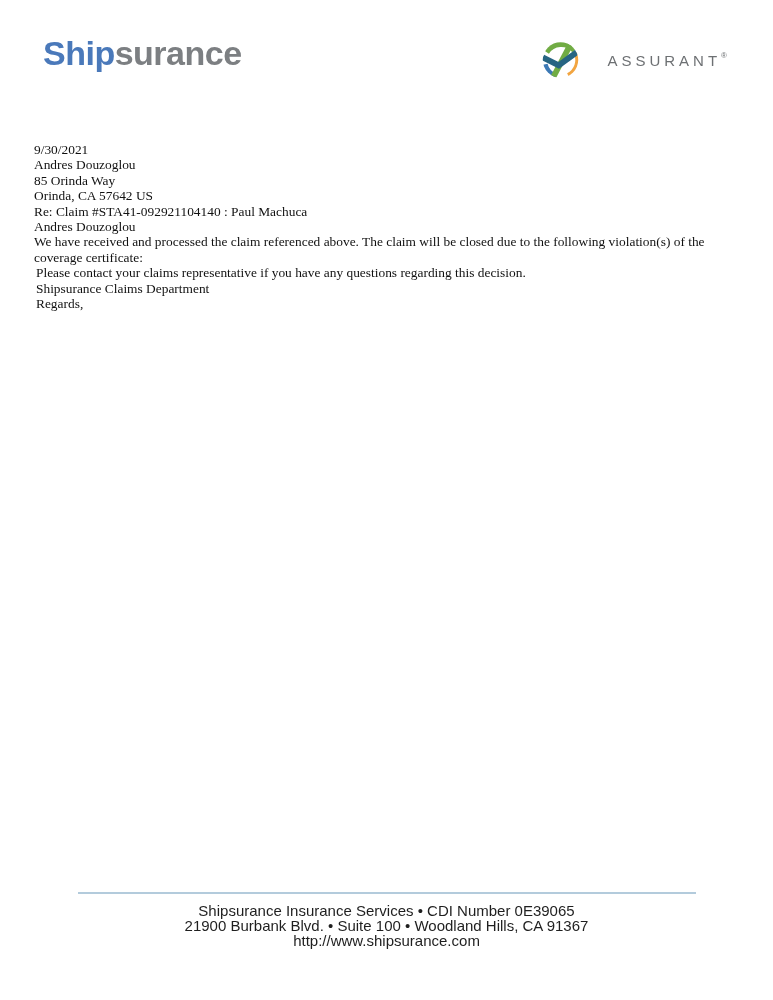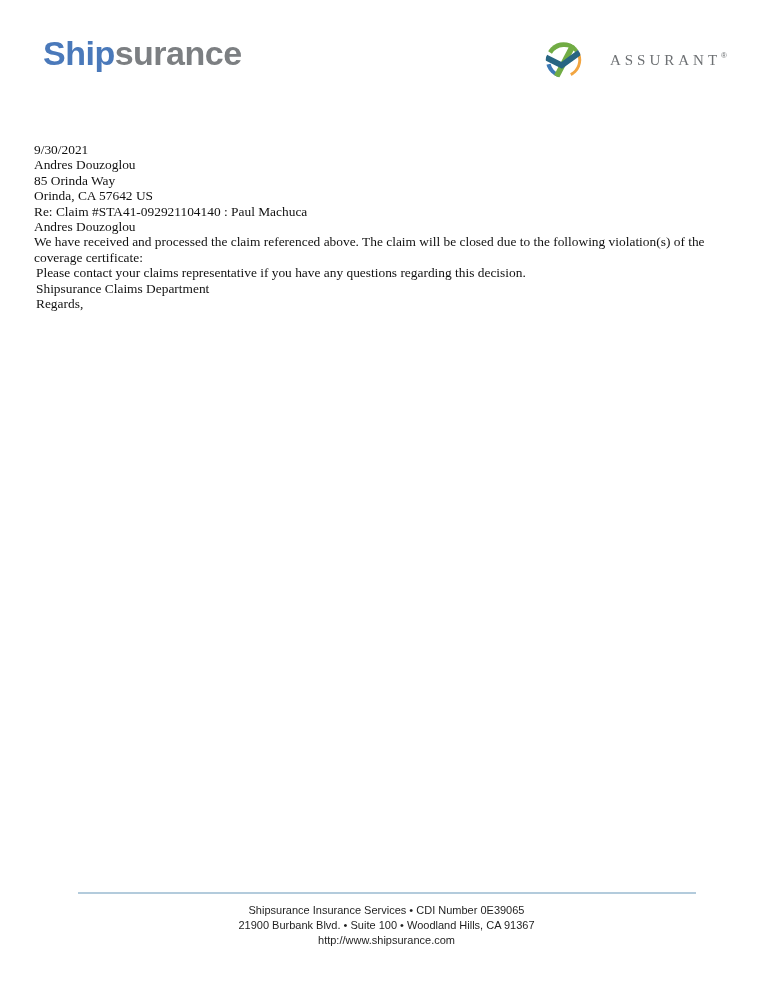--- a/index.html
+++ b/index.html
@@ -31,21 +31,21 @@
 
   .assurant-logo {
     position: absolute;
     right: 46px;
     top: 40px;
     display: flex;
     align-items: center;
   }
   .assurant-globe { width: 39px; height: 40px; margin-right: 10px; }
   .assurant-name {
-    font-family: Liberation Serif, serif;
+    font-family: Liberation Sans, sans-serif;
     font-size: 15px;
     font-weight: 500;
     letter-spacing: 4px;
     color: #6d7073;
     margin-left: 17px;
   }
   .assurant-reg {
     font-family: "Liberation Sans", sans-serif;
     font-size: 8px;
     color: #6d7073;
@@ -79,21 +79,21 @@
     width: 618px;
     height: 2px;
     margin: 0 auto;
     background: #b3cbdc;
     border: none;
   }
   .footer-text {
     margin-top: 9px;
     text-align: center;
     font-family: "Liberation Sans", sans-serif;
-    font-size: 11px;
+    font-size: 15px;
     line-height: 15px;
     color: #1f1f1f;
   }
 </style>
 </head>
 <body>
 
 <div class="page">
 
   <div class="header">

